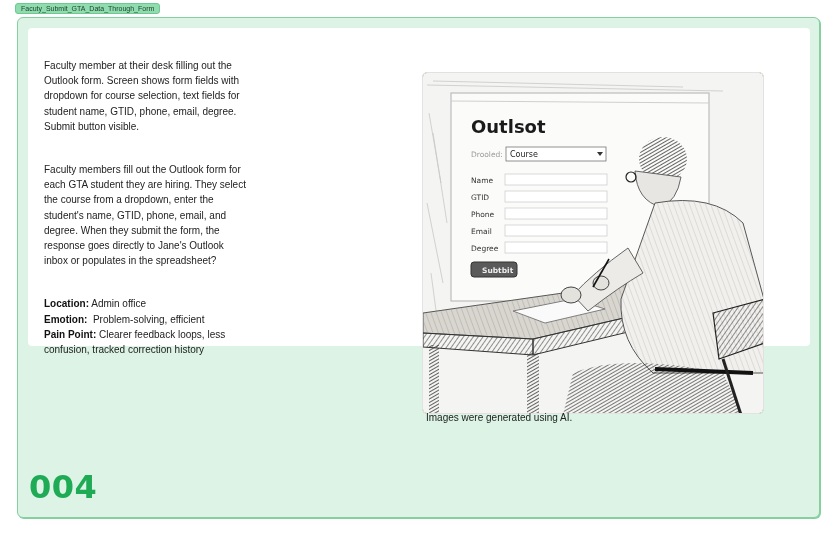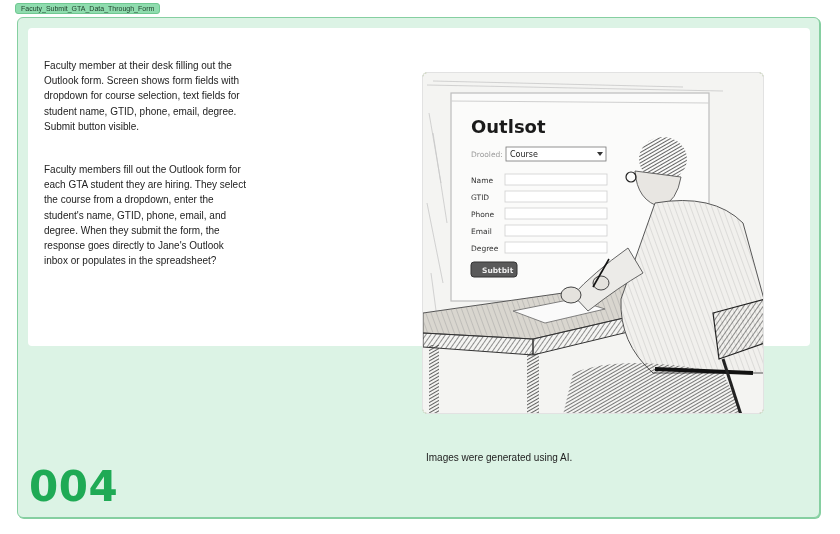--- a/index.html
+++ b/index.html
@@ -41,43 +41,48 @@
 
     .illustration {
       position: absolute; left: 394px; top: 44px;
       width: 342px; height: 342px;
       border: 1px solid #e2e2e2; border-radius: 5px;
       background: #4d7c0f;
       overflow: hidden;
     }
     .caption {
       position: absolute; left: 398px; top: 384px;
-      font-size: 10px; color: #222; margin-top: 40px;
+      font-size: 10px; color: #222;
     }
 
     .card-number {
       position: absolute; left: 11px; top: 446px;
-      font-size: 42px; font-weight: 700; color: #1faa55;
+      font-size: 32px; font-weight: 700; color: #1faa55;
       letter-spacing: 0.5px; line-height: 46px;
       font-family: "DejaVu Sans", "Liberation Sans", sans-serif;
     }
 
     svg text { font-family: "DejaVu Sans", sans-serif; }
   </style>
 </head>
 <body>
 
 <div class="frame-label">Facuty_Submit_GTA_Data_Through_Form</div>
 
 <div class="card">
   <div class="panel">
 
     <div class="text-col">
       <p>Faculty member at their desk filling out the Outlook form. Screen shows form fields with dropdown for course selection, text fields for student name, GTID, phone, email, degree. Submit button visible.</p>
       <p>Faculty members fill out the Outlook form for each GTA student they are hiring. They select the course from a dropdown, enter the student's name, GTID, phone, email, and degree. When they submit the form, the response goes directly to Jane's Outlook inbox or populates in the spreadsheet?</p>
+      <div class="meta">
+        <span class="meta-row"><b>Location:</b><span> Admin office</span></span>
+        <span class="meta-row"><b>Emotion:</b><span style="white-space:pre">  Problem-solving, efficient</span></span>
+        <span class="meta-row"><b>Pain Point:</b><span> Clearer feedback loops, less confusion, tracked correction history</span></span>
+      </div>
     </div>
 
     <div class="illustration">
       <svg width="342" height="342" viewBox="0 0 342 342" xmlns="http://www.w3.org/2000/svg">
         <defs>
           <pattern id="hatch" width="4" height="4" patternUnits="userSpaceOnUse" patternTransform="rotate(35)">
             <line x1="0" y1="0" x2="0" y2="4" stroke="#555" stroke-width="1.3"></line>
           </pattern>
           <pattern id="hatchLight" width="5" height="5" patternUnits="userSpaceOnUse" patternTransform="rotate(-20)">
             <line x1="0" y1="0" x2="0" y2="5" stroke="#999" stroke-width="0.8"></line>

